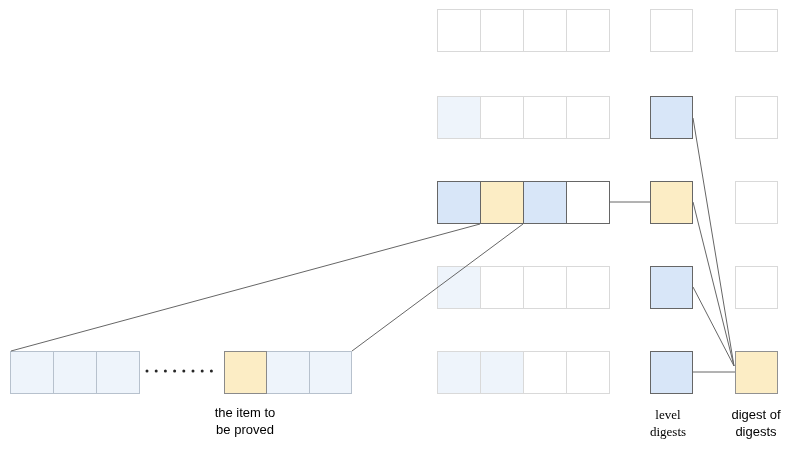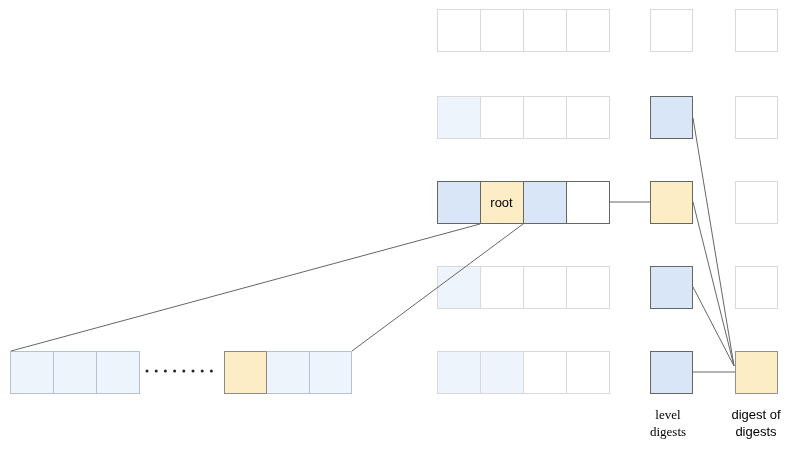--- a/index.html
+++ b/index.html
@@ -37,22 +37,23 @@
       <circle cx="147" cy="371" r="1.5" fill="#262626"></circle>
       <circle cx="156.2" cy="371" r="1.5" fill="#262626"></circle>
       <circle cx="165.4" cy="371" r="1.5" fill="#262626"></circle>
       <circle cx="174.6" cy="371" r="1.5" fill="#262626"></circle>
       <circle cx="183.8" cy="371" r="1.5" fill="#262626"></circle>
       <circle cx="193" cy="371" r="1.5" fill="#262626"></circle>
       <circle cx="202.2" cy="371" r="1.5" fill="#262626"></circle>
       <circle cx="211.39999999999998" cy="371" r="1.5" fill="#262626"></circle>
     </svg>
 
-  <div class="cell-lbl" id="root-label" style="left:480px;top:181px;width:43px;height:43px;">root</div>
 
+  <div class="lbl" style="left:185px;top:404px;width:120px;">the item to
+be proved</div>
 
   <div class="lbl" style="left:618px;top:406px;width:100px;font-family:Liberation Serif, serif;">level
 digests</div>
 
   <div class="lbl" style="left:706px;top:406px;width:100px;">digest of
 digests</div>
 <div class="row" style="left: 437px; top: 9px; width: 173px; height: 43px; border-color: rgb(217, 217, 217);">
       <div class="cell" style="background: rgb(255, 255, 255); border-color: rgb(217, 217, 217);"></div>
       <div class="cell" style="background: rgb(255, 255, 255); border-color: rgb(217, 217, 217);"></div>
       <div class="cell" style="background: rgb(255, 255, 255); border-color: rgb(217, 217, 217);"></div>

